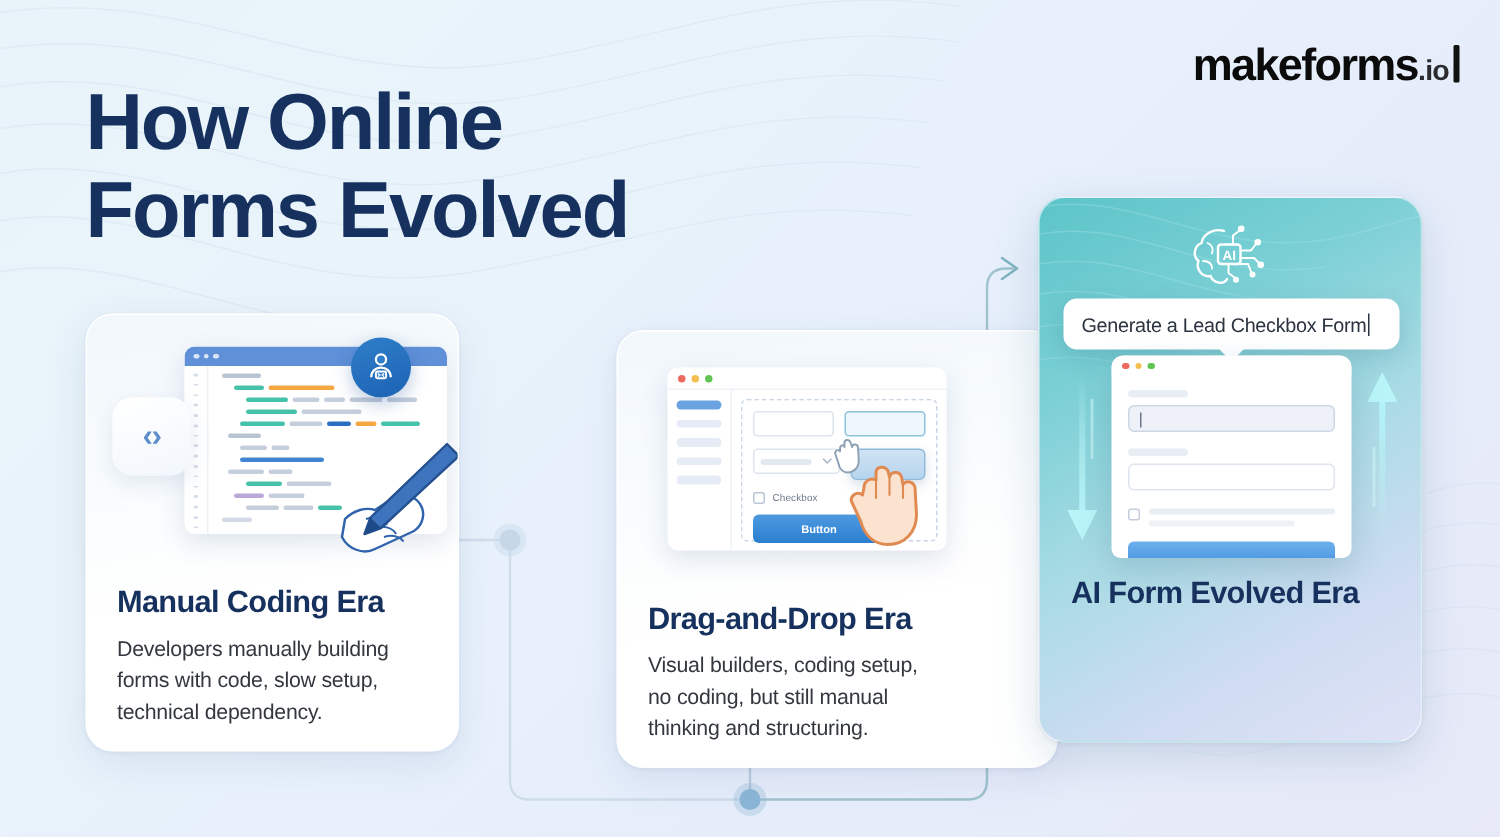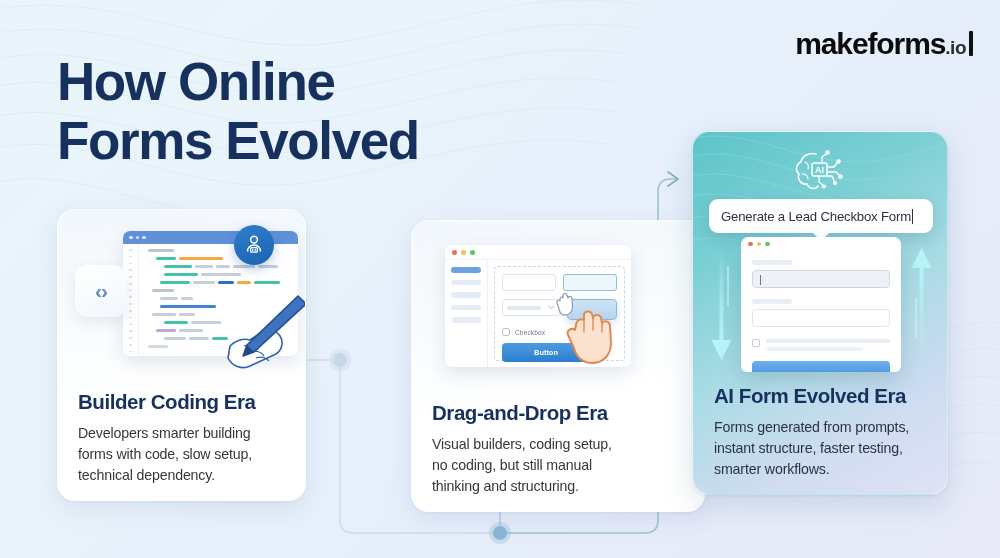--- a/index.html
+++ b/index.html
@@ -313,22 +313,22 @@
         <svg width="24" height="24" viewBox="0 0 24 24" fill="none">
           <circle cx="12" cy="6.6" r="3.4" stroke="#fff" stroke-width="1.5" fill="#2f7ec9"></circle>
           <path d="M5.5 18.5 C5.5 14.6 8.4 12 12 12 C15.6 12 18.5 14.6 18.5 18.5" stroke="#fff" stroke-width="1.5" fill="none"></path>
           <rect x="8.6" y="14.6" width="6.8" height="4.6" rx="1" stroke="#fff" stroke-width="1.3" fill="#2f7ec9"></rect>
           <path d="M10.2 16.2 L11.2 17 L10.2 17.8 M13.8 16.2 L12.8 17 L13.8 17.8" stroke="#fff" stroke-width=".9" fill="none" stroke-linecap="round"></path>
         </svg>
       </div>
     </div>
 
     <div class="txt">
-      <div class="card-title">Builder Coding Era</div>
-      <div class="card-desc">Developers smarter building
+      <div class="card-title">Manual Coding Era</div>
+      <div class="card-desc">Developers manually building
 forms with code, slow setup,
 technical dependency.</div>
     </div>
   </div>
 
   <div id="card2" class="card plain">
     <div class="card-art" style="height:180px;">
 
       <div class="win" id="c2win">
         <div class="bar">
@@ -467,19 +467,16 @@
               <span style="display:block;height:4px;background:#eef2f7;border-radius:2px;margin-top:4px;width:78%;"></span>
             </span>
           </div>
           <div class="sub"></div>
         </div>
       </div>
     </div>
 
     <div class="txt">
       <div class="card-title">AI Form Evolved Era</div>
-      <div class="card-desc">Forms generated from prompts,
-instant structure, faster testing,
-smarter workflows.</div>
     </div>
   </div>
 
 </div>
 
 </body></html>

